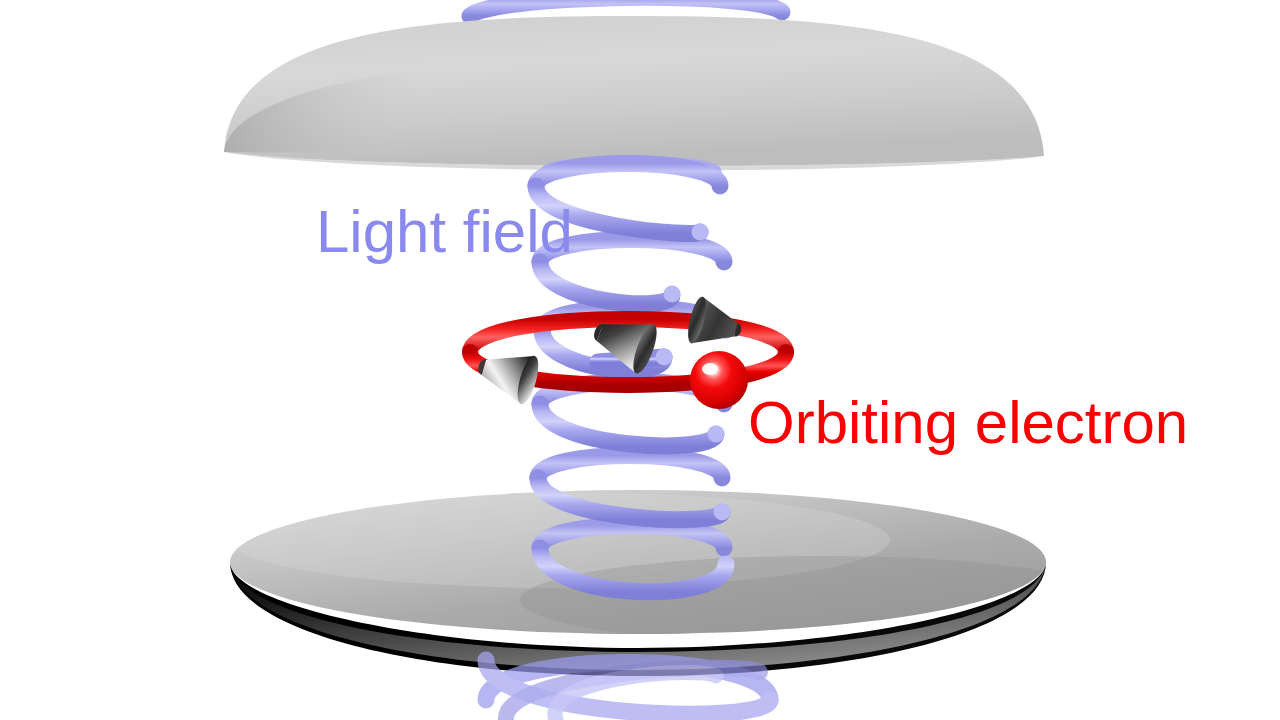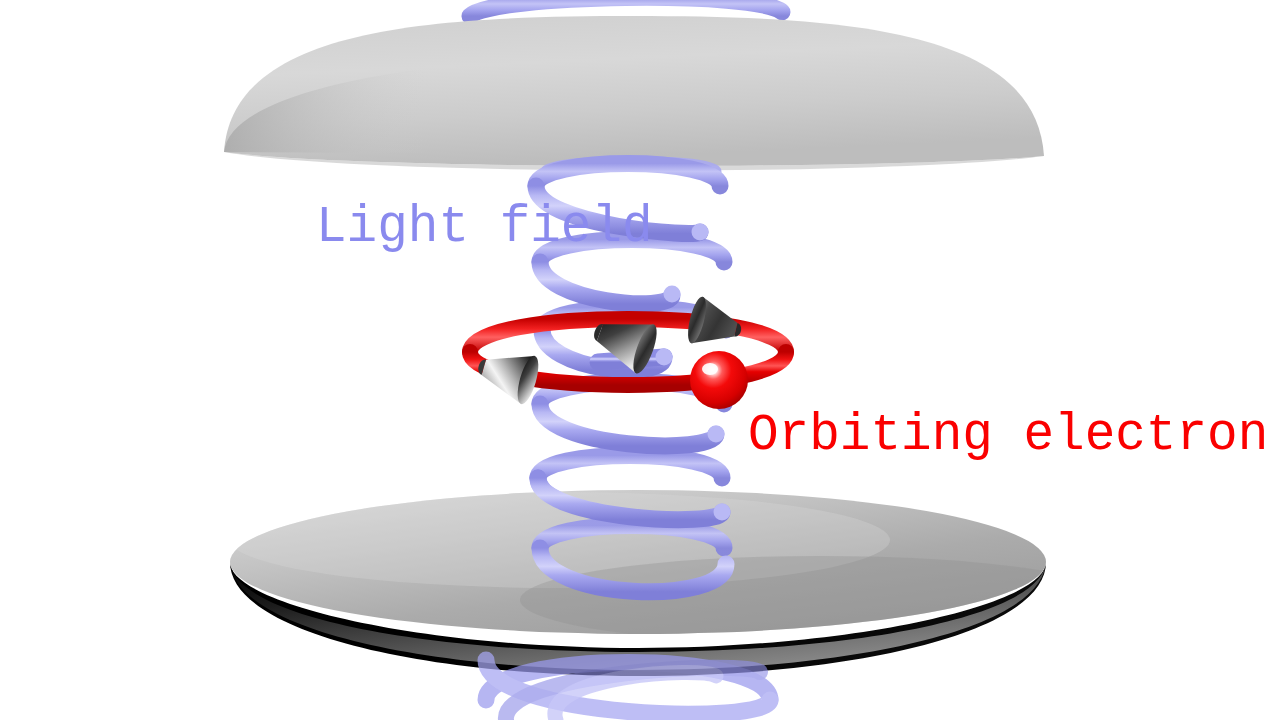--- a/index.html
+++ b/index.html
@@ -22,35 +22,35 @@
   #figure-svg {
     position: absolute;
     left: 0;
     top: 0;
     width: 1280px;
     height: 720px;
     display: block;
   }
   .fig-label {
     position: absolute;
-    font-family: Liberation Mono, monospace;
-    font-size: 51px;
+    font-family: Liberation Sans, sans-serif;
+    font-size: 60px;
     font-weight: 400;
     white-space: nowrap;
     letter-spacing: 0px;
     line-height: 1;
   }
   #label-light-field {
     left: 316px;
     top: 202px;
     color: #8a8aee;
   }
   #label-orbiting-electron {
     left: 748px;
-    top: 410px;
+    top: 393px;
     color: #fa0000;
   }
 </style>
 </head>
 <body>
 
 <div id="scene">
 
   <svg id="figure-svg" viewBox="0 0 1280 720">
     <defs>

